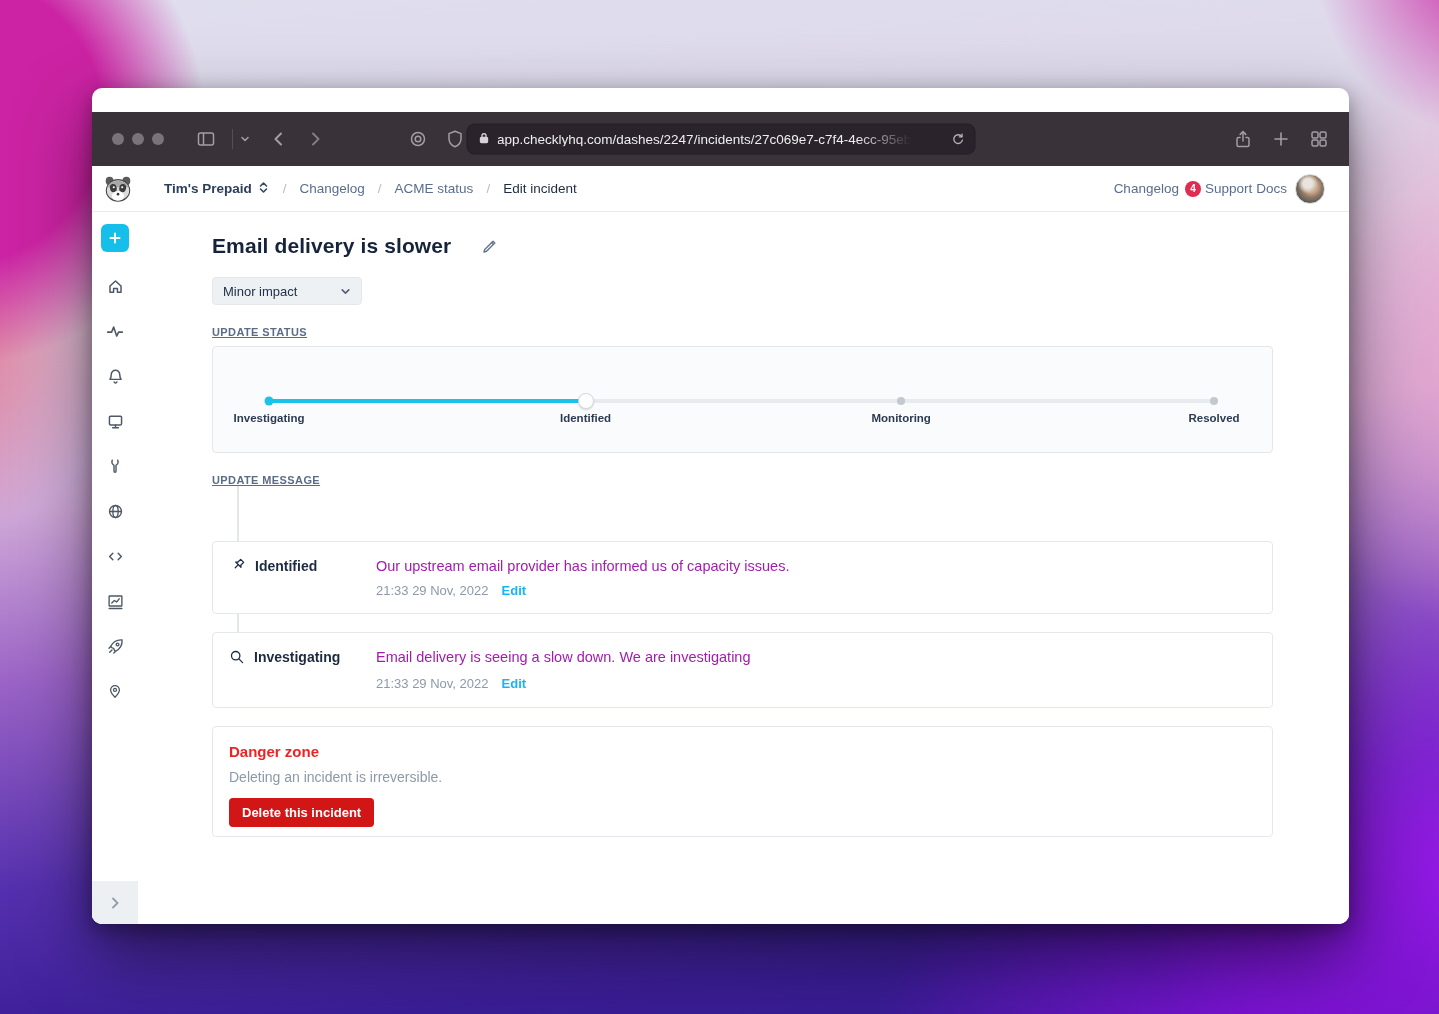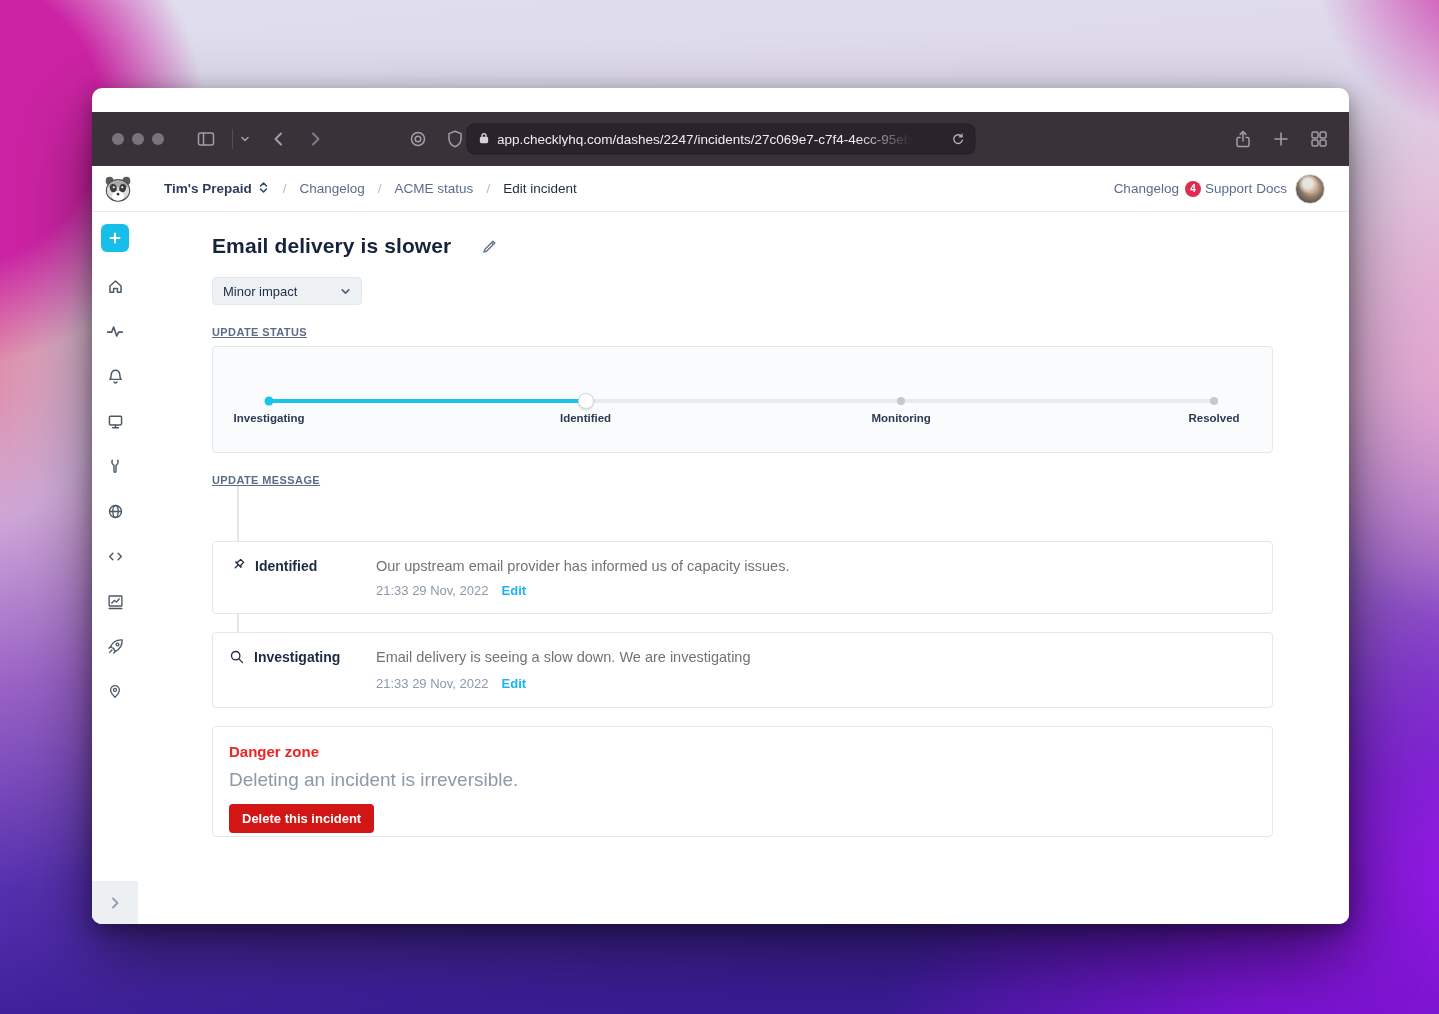--- a/index.html
+++ b/index.html
@@ -151,31 +151,31 @@
 
   .timeline-card{
     border:1px solid #e4e8ec; border-radius:4px; background:#fff;
     padding:15px 24px 15px 16px; display:grid; grid-template-columns:147px 1fr;
   }
   .timeline-card.t1{ height:73px; }
   .timeline-card.t2{ height:76px; }
   .tl-head{ display:flex; align-items:center; gap:9px; color:#1c2b40; }
   .tl-head .tlicon{ display:flex; color:#1d2c40; }
   .tl-status{ font-size:14px; font-weight:700; color:#1c2b40; }
-  .tl-message{ font-size:14.5px; color:#737373; align-self:center; }
+  .tl-message{ font-size:14.5px; color:#a21caf; align-self:center; }
   .tl-meta{ grid-column:2; margin-top:9px; display:flex; align-items:center; gap:13px; }
   .tl-time{ font-size:13px; color:#8c99a9; }
   .tl-edit{ font-size:13px; font-weight:700; color:#17b5f5; cursor:pointer; }
 
   .danger-card{
     margin-top:18px; height:111px; border:1px solid #e4e8ec; border-radius:4px; background:#fff;
     padding:16px 24px 0 16px;
   }
   .danger-title{ font-size:15px; font-weight:700; color:#ee2424; }
-  .danger-desc{ margin-top:9px; font-size:19px; color:#8c99a9; }
+  .danger-desc{ margin-top:9px; font-size:14px; color:#8c99a9; }
   .delete-btn{
     margin-top:13px; background:#d21616; color:#fff; border:none; border-radius:4px;
     font-size:13px; font-weight:700; padding:7px 13px; cursor:pointer;
     font-family:"Liberation Sans",sans-serif;
   }
 </style>
 </head>
 <body>
 
 <div class="desktop">

